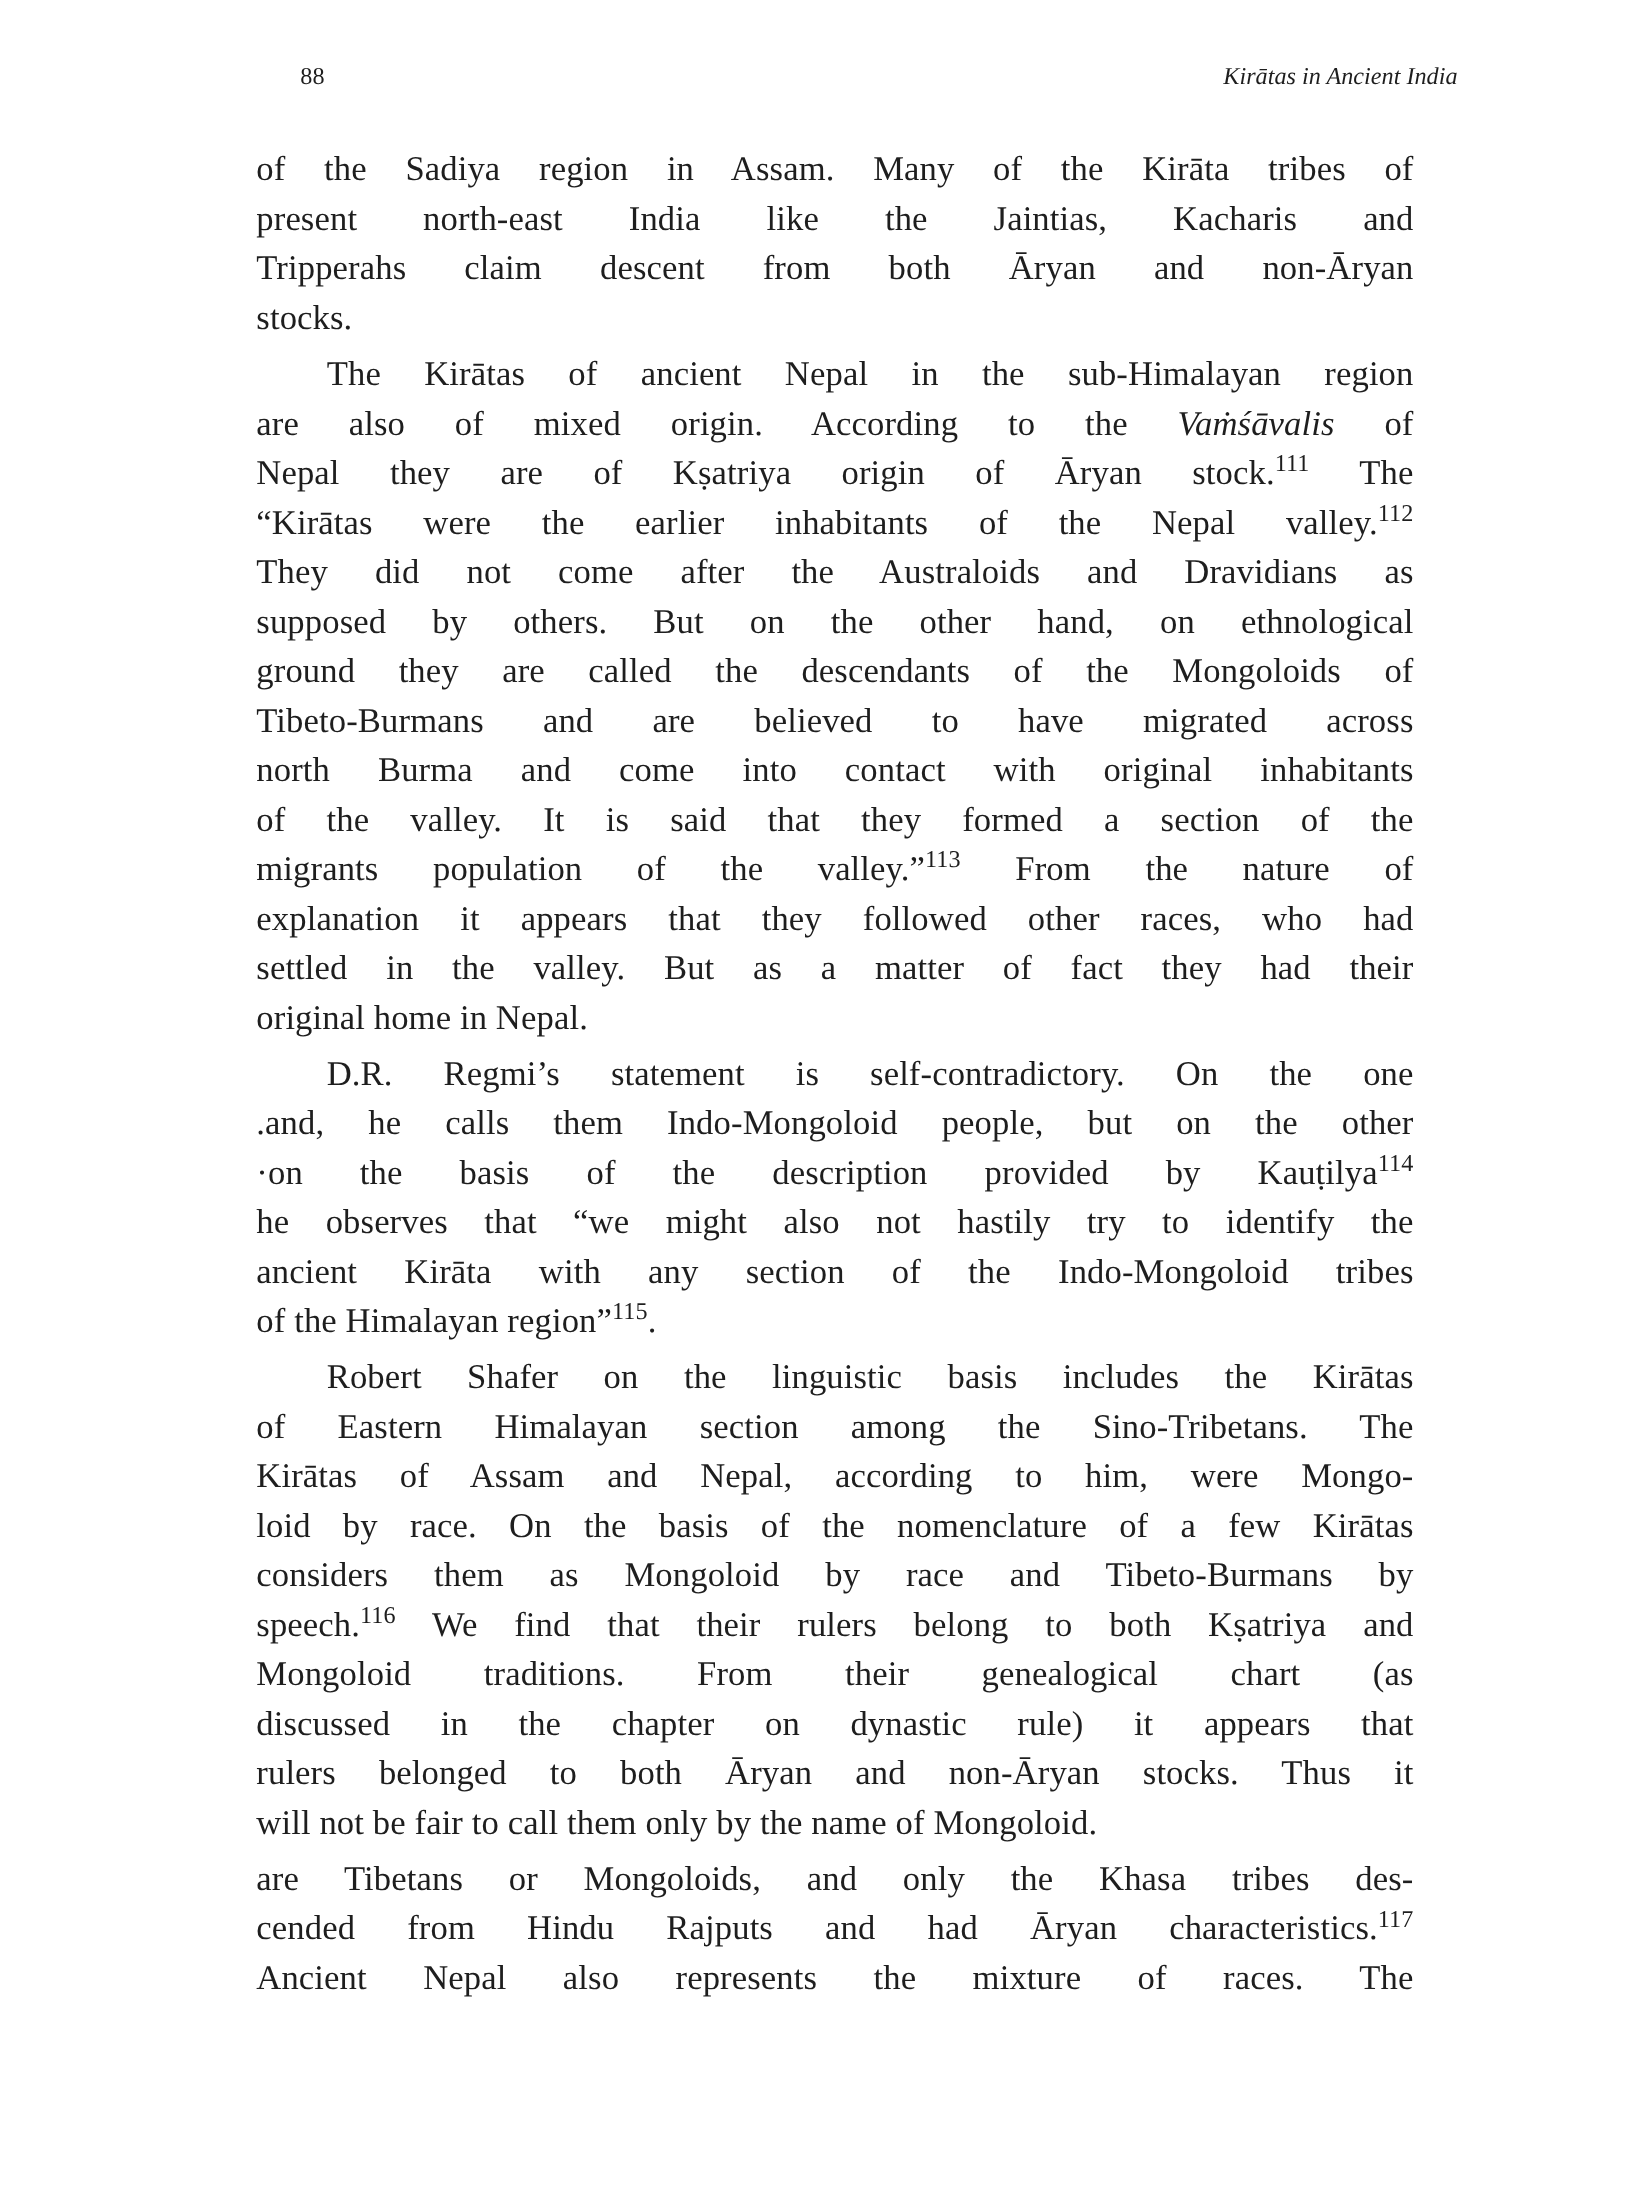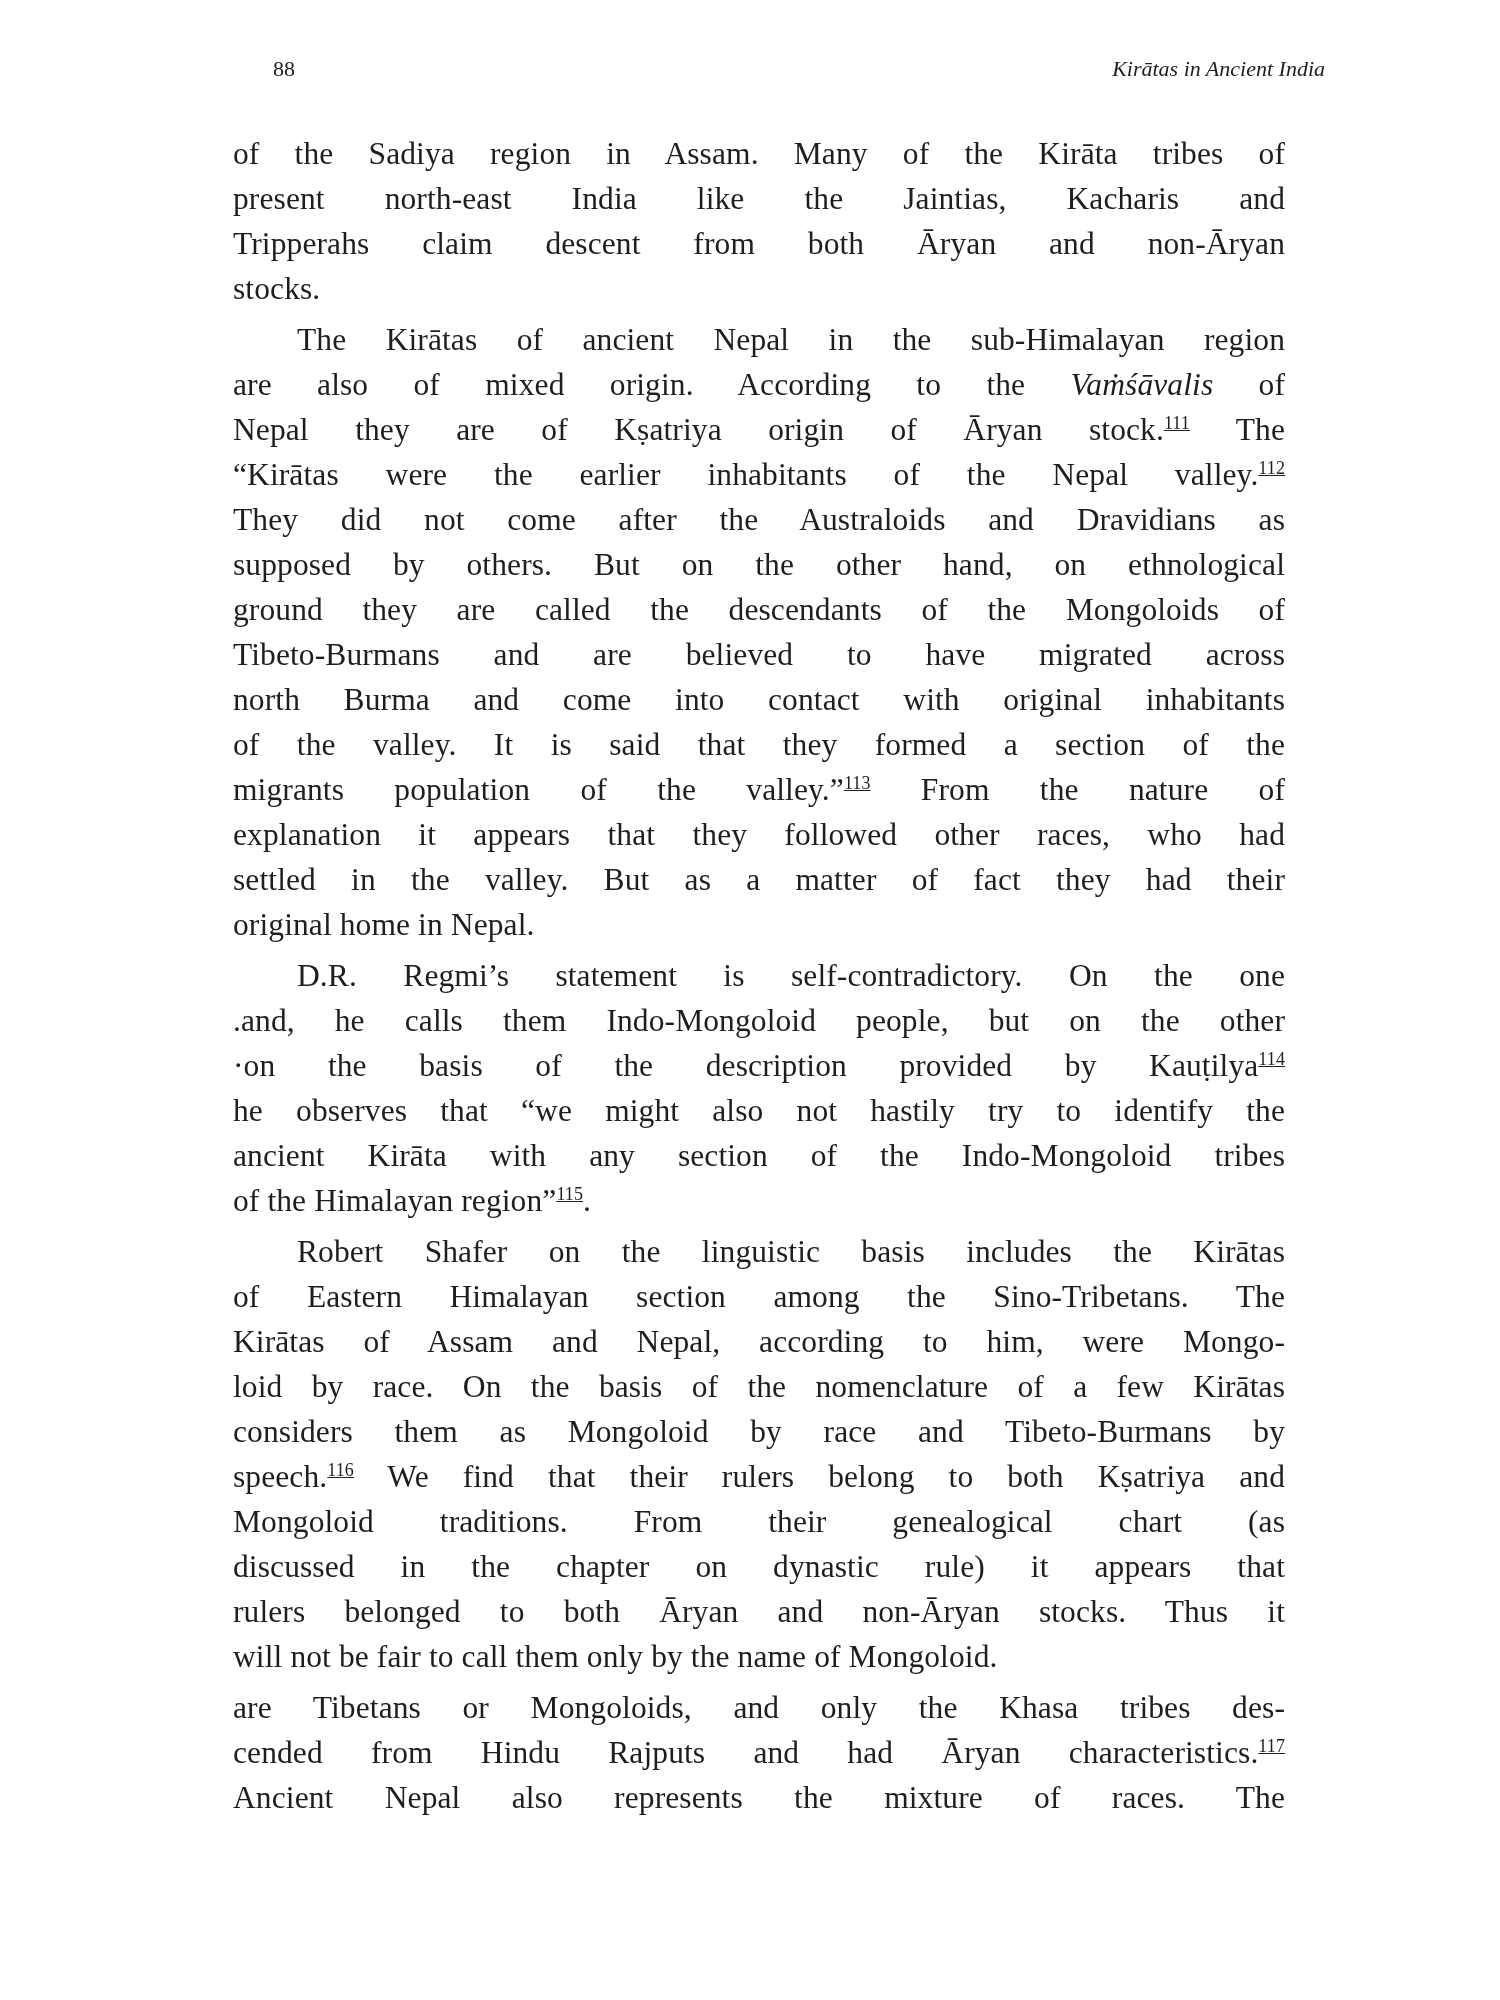--- a/index.html
+++ b/index.html
@@ -63,24 +63,23 @@
     .line.last {
       text-align-last: left;
     }
     .line.indent {
       padding-left: 64px;
     }
     .line i {
       font-style: italic;
     }
     sup {
-      font-size: 18px;
+      font-size: 22px;
       vertical-align: super;
       line-height: 0;
-      text-decoration: underline;
     }
   </style>
 </head>
 <body>
 
 <div class="page">
 
   <div class="running-head">
     <span class="page-number">88</span>
     <span class="running-title">Kirātas in Ancient India</span>

